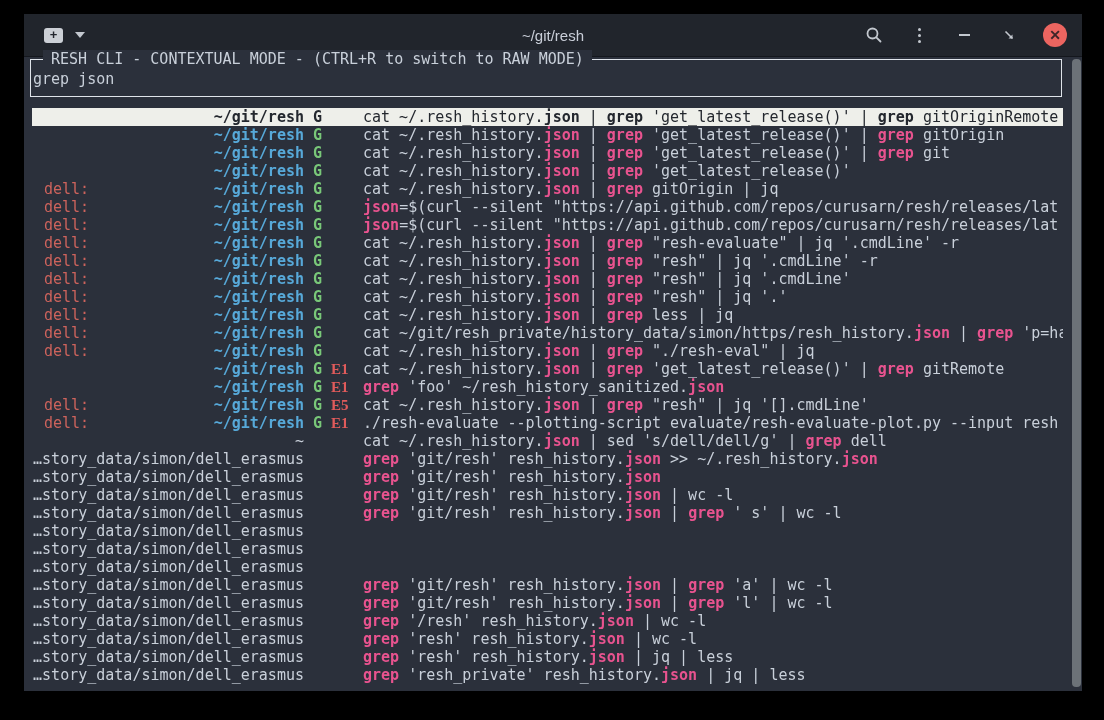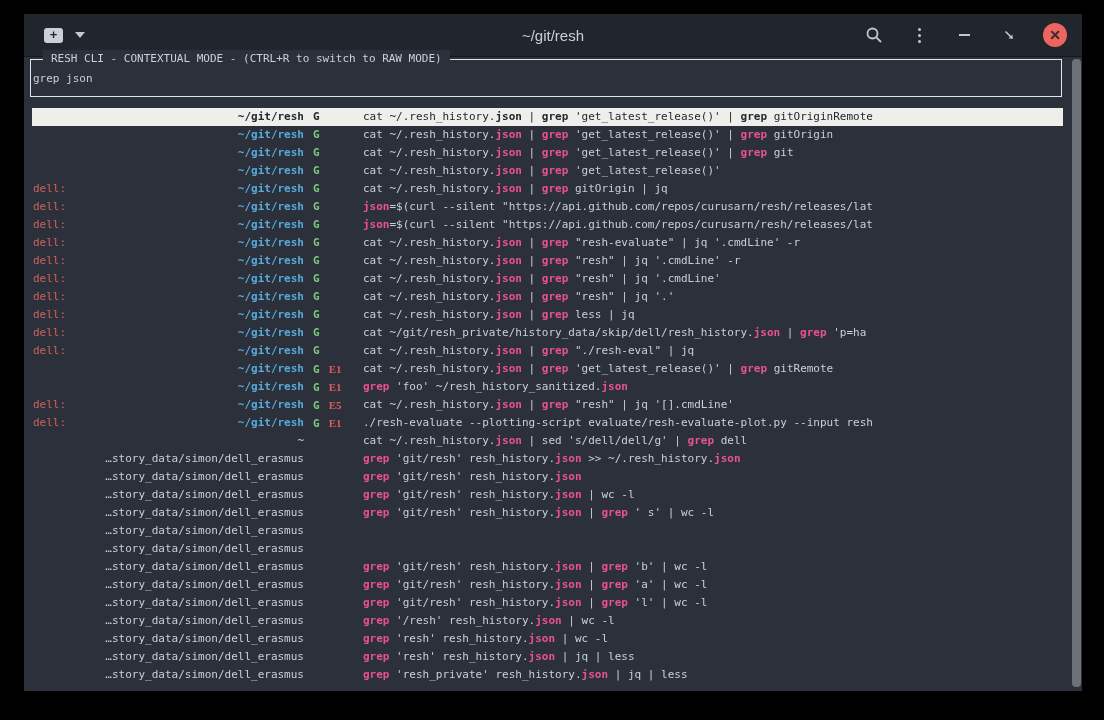--- a/index.html
+++ b/index.html
@@ -30,38 +30,38 @@
   .icon-btn{display:flex;align-items:center;justify-content:center;width:22px;height:22px;}
   .kebab{display:flex;flex-direction:column;gap:3px;align-items:center;}
   .kebab i{width:3px;height:3px;border-radius:50%;background:#c3c8cf;display:block;}
   .min-bar{width:11px;height:2px;background:#c3c8cf;}
   .close-btn{width:24px;height:24px;border-radius:50%;background:var(--close_red);
     display:flex;align-items:center;justify-content:center;}
   .close-btn span{color:#3d2528;font-size:14px;font-weight:bold;line-height:1;}
   
   .content{
     position:relative;height:634px;color:var(--fg);
-    font-size:11px;line-height:18px;
+    font-size:15px;line-height:18px;
   }
   .scrollbar{position:absolute;right:1px;top:2px;width:9px;height:628px;
     background:var(--scrollbar);border-radius:4px;}
   .qbox{
     position:relative;margin:0 20px 0 6px;top:2px;height:38px;box-sizing:border-box;
     border:1px solid var(--box_border);
   }
   .qtitle{
     position:absolute;top:-10px;left:12px;background:var(--bg);
     padding:0 8px;white-space:pre;color:var(--fg);
   }
   .qline{padding:10px 0 0 2px;white-space:pre;}
   
   .rows{margin:13px 19px 0 8px;}
   .row{height:18px;display:flex;white-space:pre;overflow:hidden;}
   .prefix{flex:none;width:271px;padding-left:1px;position:relative;text-align:right;}
-  .host{position:absolute;left:1px;top:0;color:var(--host);}
+  .host{position:absolute;left:12px;top:0;color:var(--host);}
   .dir-cyan{color:var(--cyan);font-weight:bold;}
   .dir-plain{color:var(--fg);}
   .flags{flex:none;width:59px;}
   .flag{margin-left:9px;font-weight:bold;}
   .flag-green{color:var(--green);}
   .flag-red{color:var(--red);font-family:Liberation Serif, serif;}
   .cmd{flex:1;overflow:hidden;}
   .match{color:var(--pink);font-weight:bold;}
   .row.selected{background:var(--selection_bg);}
   .row.selected .host,.row.selected .dir-cyan,.row.selected .dir-plain,
@@ -118,34 +118,34 @@
         <div class="row"><span class="prefix"><span class="host"></span><span class="dir-cyan">~/git/resh</span></span><span class="flags"><span class="flag flag-green">G</span></span><span class="cmd"><span>cat ~/.resh_history.</span><span class="match">json</span><span> | </span><span class="match">grep</span><span> 'get_latest_release()' | </span><span class="match">grep</span><span> git</span></span></div>
         <div class="row"><span class="prefix"><span class="host"></span><span class="dir-cyan">~/git/resh</span></span><span class="flags"><span class="flag flag-green">G</span></span><span class="cmd"><span>cat ~/.resh_history.</span><span class="match">json</span><span> | </span><span class="match">grep</span><span> 'get_latest_release()'</span></span></div>
         <div class="row"><span class="prefix"><span class="host">dell:</span><span class="dir-cyan">~/git/resh</span></span><span class="flags"><span class="flag flag-green">G</span></span><span class="cmd"><span>cat ~/.resh_history.</span><span class="match">json</span><span> | </span><span class="match">grep</span><span> gitOrigin | jq</span></span></div>
         <div class="row"><span class="prefix"><span class="host">dell:</span><span class="dir-cyan">~/git/resh</span></span><span class="flags"><span class="flag flag-green">G</span></span><span class="cmd"><span class="match">json</span><span>=$(curl --silent "https://api.github.com/repos/curusarn/resh/releases/lat</span></span></div>
         <div class="row"><span class="prefix"><span class="host">dell:</span><span class="dir-cyan">~/git/resh</span></span><span class="flags"><span class="flag flag-green">G</span></span><span class="cmd"><span class="match">json</span><span>=$(curl --silent "https://api.github.com/repos/curusarn/resh/releases/lat</span></span></div>
         <div class="row"><span class="prefix"><span class="host">dell:</span><span class="dir-cyan">~/git/resh</span></span><span class="flags"><span class="flag flag-green">G</span></span><span class="cmd"><span>cat ~/.resh_history.</span><span class="match">json</span><span> | </span><span class="match">grep</span><span> "resh-evaluate" | jq '.cmdLine' -r</span></span></div>
         <div class="row"><span class="prefix"><span class="host">dell:</span><span class="dir-cyan">~/git/resh</span></span><span class="flags"><span class="flag flag-green">G</span></span><span class="cmd"><span>cat ~/.resh_history.</span><span class="match">json</span><span> | </span><span class="match">grep</span><span> "resh" | jq '.cmdLine' -r</span></span></div>
         <div class="row"><span class="prefix"><span class="host">dell:</span><span class="dir-cyan">~/git/resh</span></span><span class="flags"><span class="flag flag-green">G</span></span><span class="cmd"><span>cat ~/.resh_history.</span><span class="match">json</span><span> | </span><span class="match">grep</span><span> "resh" | jq '.cmdLine'</span></span></div>
         <div class="row"><span class="prefix"><span class="host">dell:</span><span class="dir-cyan">~/git/resh</span></span><span class="flags"><span class="flag flag-green">G</span></span><span class="cmd"><span>cat ~/.resh_history.</span><span class="match">json</span><span> | </span><span class="match">grep</span><span> "resh" | jq '.'</span></span></div>
         <div class="row"><span class="prefix"><span class="host">dell:</span><span class="dir-cyan">~/git/resh</span></span><span class="flags"><span class="flag flag-green">G</span></span><span class="cmd"><span>cat ~/.resh_history.</span><span class="match">json</span><span> | </span><span class="match">grep</span><span> less | jq</span></span></div>
-        <div class="row"><span class="prefix"><span class="host">dell:</span><span class="dir-cyan">~/git/resh</span></span><span class="flags"><span class="flag flag-green">G</span></span><span class="cmd"><span>cat ~/git/resh_private/history_data/skip/dell/resh_history.</span><span class="match">json</span><span> | </span><span class="match">grep</span><span> 'p=ha</span></span></div>
+        <div class="row"><span class="prefix"><span class="host">dell:</span><span class="dir-cyan">~/git/resh</span></span><span class="flags"><span class="flag flag-green">G</span></span><span class="cmd"><span>cat ~/git/resh_private/history_data/simon/https/resh_history.</span><span class="match">json</span><span> | </span><span class="match">grep</span><span> 'p=ha</span></span></div>
         <div class="row"><span class="prefix"><span class="host">dell:</span><span class="dir-cyan">~/git/resh</span></span><span class="flags"><span class="flag flag-green">G</span></span><span class="cmd"><span>cat ~/.resh_history.</span><span class="match">json</span><span> | </span><span class="match">grep</span><span> "./resh-eval" | jq</span></span></div>
         <div class="row"><span class="prefix"><span class="host"></span><span class="dir-cyan">~/git/resh</span></span><span class="flags"><span class="flag flag-green">G</span><span class="flag flag-red">E1</span></span><span class="cmd"><span>cat ~/.resh_history.</span><span class="match">json</span><span> | </span><span class="match">grep</span><span> 'get_latest_release()' | </span><span class="match">grep</span><span> gitRemote</span></span></div>
         <div class="row"><span class="prefix"><span class="host"></span><span class="dir-cyan">~/git/resh</span></span><span class="flags"><span class="flag flag-green">G</span><span class="flag flag-red">E1</span></span><span class="cmd"><span class="match">grep</span><span> 'foo' ~/resh_history_sanitized.</span><span class="match">json</span></span></div>
         <div class="row"><span class="prefix"><span class="host">dell:</span><span class="dir-cyan">~/git/resh</span></span><span class="flags"><span class="flag flag-green">G</span><span class="flag flag-red">E5</span></span><span class="cmd"><span>cat ~/.resh_history.</span><span class="match">json</span><span> | </span><span class="match">grep</span><span> "resh" | jq '[].cmdLine'</span></span></div>
         <div class="row"><span class="prefix"><span class="host">dell:</span><span class="dir-cyan">~/git/resh</span></span><span class="flags"><span class="flag flag-green">G</span><span class="flag flag-red">E1</span></span><span class="cmd"><span>./resh-evaluate --plotting-script evaluate/resh-evaluate-plot.py --input resh</span></span></div>
         <div class="row"><span class="prefix"><span class="host"></span><span class="dir-plain">~</span></span><span class="flags"></span><span class="cmd"><span>cat ~/.resh_history.</span><span class="match">json</span><span> | sed 's/dell/dell/g' | </span><span class="match">grep</span><span> dell</span></span></div>
         <div class="row"><span class="prefix"><span class="host"></span><span class="dir-plain">…story_data/simon/dell_erasmus</span></span><span class="flags"></span><span class="cmd"><span class="match">grep</span><span> 'git/resh' resh_history.</span><span class="match">json</span><span> &gt;&gt; ~/.resh_history.</span><span class="match">json</span></span></div>
         <div class="row"><span class="prefix"><span class="host"></span><span class="dir-plain">…story_data/simon/dell_erasmus</span></span><span class="flags"></span><span class="cmd"><span class="match">grep</span><span> 'git/resh' resh_history.</span><span class="match">json</span></span></div>
         <div class="row"><span class="prefix"><span class="host"></span><span class="dir-plain">…story_data/simon/dell_erasmus</span></span><span class="flags"></span><span class="cmd"><span class="match">grep</span><span> 'git/resh' resh_history.</span><span class="match">json</span><span> | wc -l</span></span></div>
         <div class="row"><span class="prefix"><span class="host"></span><span class="dir-plain">…story_data/simon/dell_erasmus</span></span><span class="flags"></span><span class="cmd"><span class="match">grep</span><span> 'git/resh' resh_history.</span><span class="match">json</span><span> | </span><span class="match">grep</span><span> ' s' | wc -l</span></span></div>
         <div class="row"><span class="prefix"><span class="host"></span><span class="dir-plain">…story_data/simon/dell_erasmus</span></span><span class="flags"></span></div>
         <div class="row"><span class="prefix"><span class="host"></span><span class="dir-plain">…story_data/simon/dell_erasmus</span></span><span class="flags"></span></div>
-        <div class="row"><span class="prefix"><span class="host"></span><span class="dir-plain">…story_data/simon/dell_erasmus</span></span><span class="flags"></span><span class="cmd"><span class="match">grep</span><span> 'git/resh' resh_history.</span><span class="match">json</span><span> | </span><span class="match">grep</span><span> 'b' | wc -l</span></span></div>
+        <div class="row"><span class="prefix"><span class="host"></span><span class="dir-plain">…story_data/simon/dell_erasmus</span></span><span class="flags"></span></div>
         <div class="row"><span class="prefix"><span class="host"></span><span class="dir-plain">…story_data/simon/dell_erasmus</span></span><span class="flags"></span><span class="cmd"><span class="match">grep</span><span> 'git/resh' resh_history.</span><span class="match">json</span><span> | </span><span class="match">grep</span><span> 'a' | wc -l</span></span></div>
         <div class="row"><span class="prefix"><span class="host"></span><span class="dir-plain">…story_data/simon/dell_erasmus</span></span><span class="flags"></span><span class="cmd"><span class="match">grep</span><span> 'git/resh' resh_history.</span><span class="match">json</span><span> | </span><span class="match">grep</span><span> 'l' | wc -l</span></span></div>
         <div class="row"><span class="prefix"><span class="host"></span><span class="dir-plain">…story_data/simon/dell_erasmus</span></span><span class="flags"></span><span class="cmd"><span class="match">grep</span><span> '/resh' resh_history.</span><span class="match">json</span><span> | wc -l</span></span></div>
         <div class="row"><span class="prefix"><span class="host"></span><span class="dir-plain">…story_data/simon/dell_erasmus</span></span><span class="flags"></span><span class="cmd"><span class="match">grep</span><span> 'resh' resh_history.</span><span class="match">json</span><span> | wc -l</span></span></div>
         <div class="row"><span class="prefix"><span class="host"></span><span class="dir-plain">…story_data/simon/dell_erasmus</span></span><span class="flags"></span><span class="cmd"><span class="match">grep</span><span> 'resh' resh_history.</span><span class="match">json</span><span> | jq | less</span></span></div>
         <div class="row"><span class="prefix"><span class="host"></span><span class="dir-plain">…story_data/simon/dell_erasmus</span></span><span class="flags"></span><span class="cmd"><span class="match">grep</span><span> 'resh_private' resh_history.</span><span class="match">json</span><span> | jq | less</span></span></div>
       </div>
     <div class="scrollbar"></div>
   </div>
 

